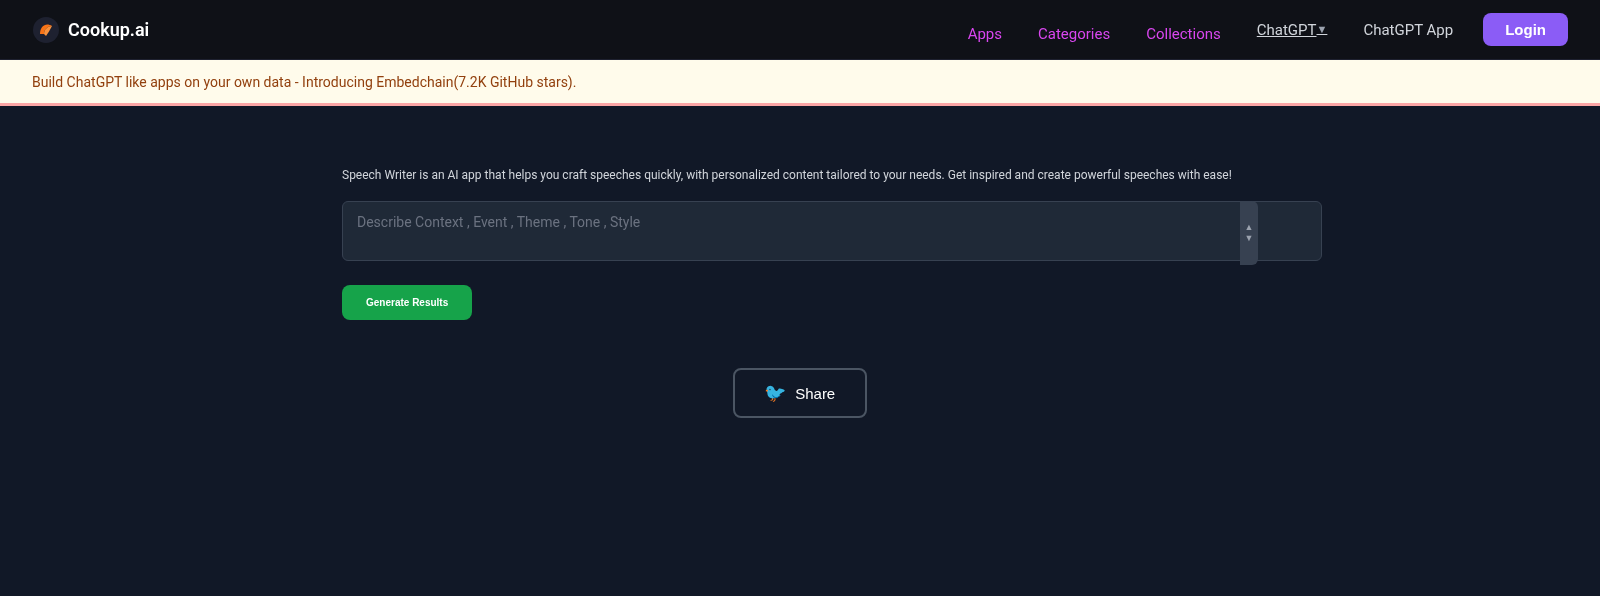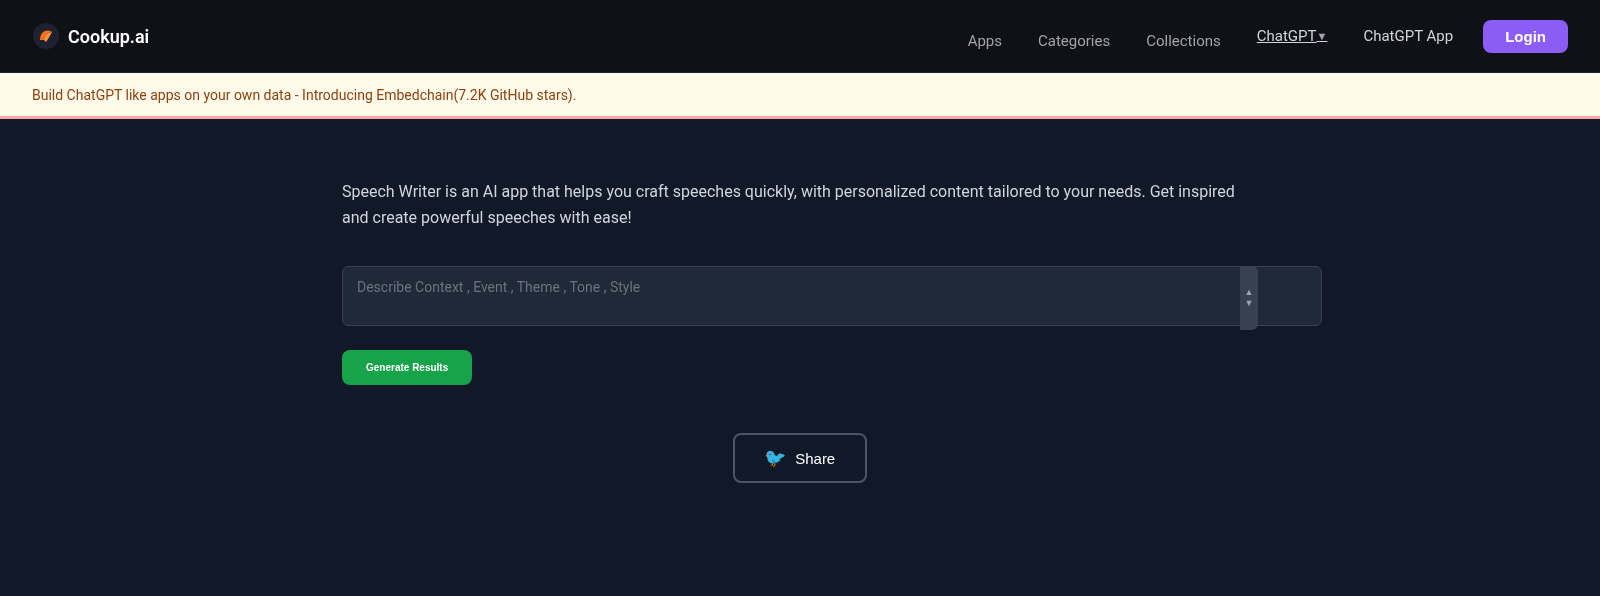--- a/index.html
+++ b/index.html
@@ -16,21 +16,21 @@
       width: 1600px;
     }
 
     
     .navbar {
       display: flex;
       align-items: center;
       justify-content: space-between;
       background-color: #0f1117;
       padding: 0 32px;
-      height: 73px;
+      height: 60px;
       border-bottom: 1px solid #1e2130;
     }
 
     .navbar-logo {
       display: flex;
       align-items: center;
       gap: 8px;
       cursor: pointer;
     }
 
@@ -45,21 +45,21 @@
       color: #ffffff;
     }
 
     .navbar-links {
       display: flex;
       align-items: center;
       gap: 8px;
     }
 
     .nav-link {
-      color: #a3a3a3;
+      color: #d946ef;
       font-size: 15px;
       padding: 8px 14px;
       cursor: pointer;
       text-decoration: none;
       border-radius: 6px;
       transition: background 0.2s;
       margin-top: 9px;
     }
 
     .nav-link-chatgpt {
@@ -124,25 +124,25 @@
     }
 
     .app-title {
       font-size: 38px;
       font-weight: 700;
       color: #ffffff;
       margin-bottom: 20px;
     }
 
     .app-description {
-      font-size: 16px;
+      font-size: 12px;
       color: #d1d5db;
       line-height: 1.6;
       max-width: 960px;
-      margin-bottom: 36px;
+      margin-bottom: 16px;
     }
 
     .field-label {
       font-size: 14px;
       color: #d1d5db;
       margin-bottom: 10px;
       font-weight: 500;
     }
 
     .textarea-wrapper {

